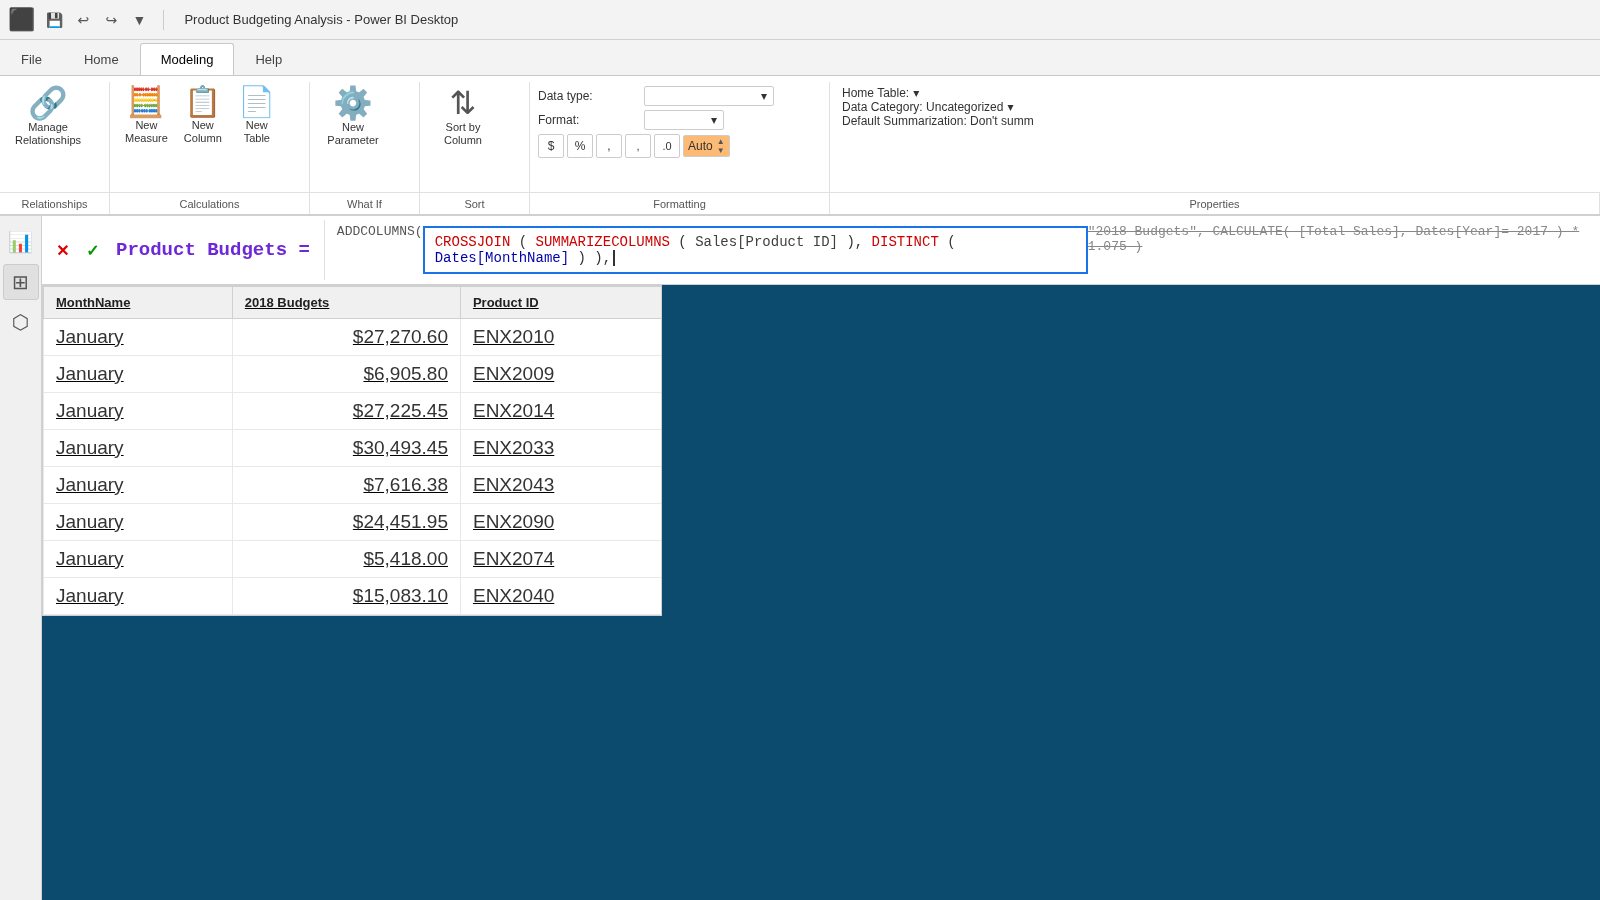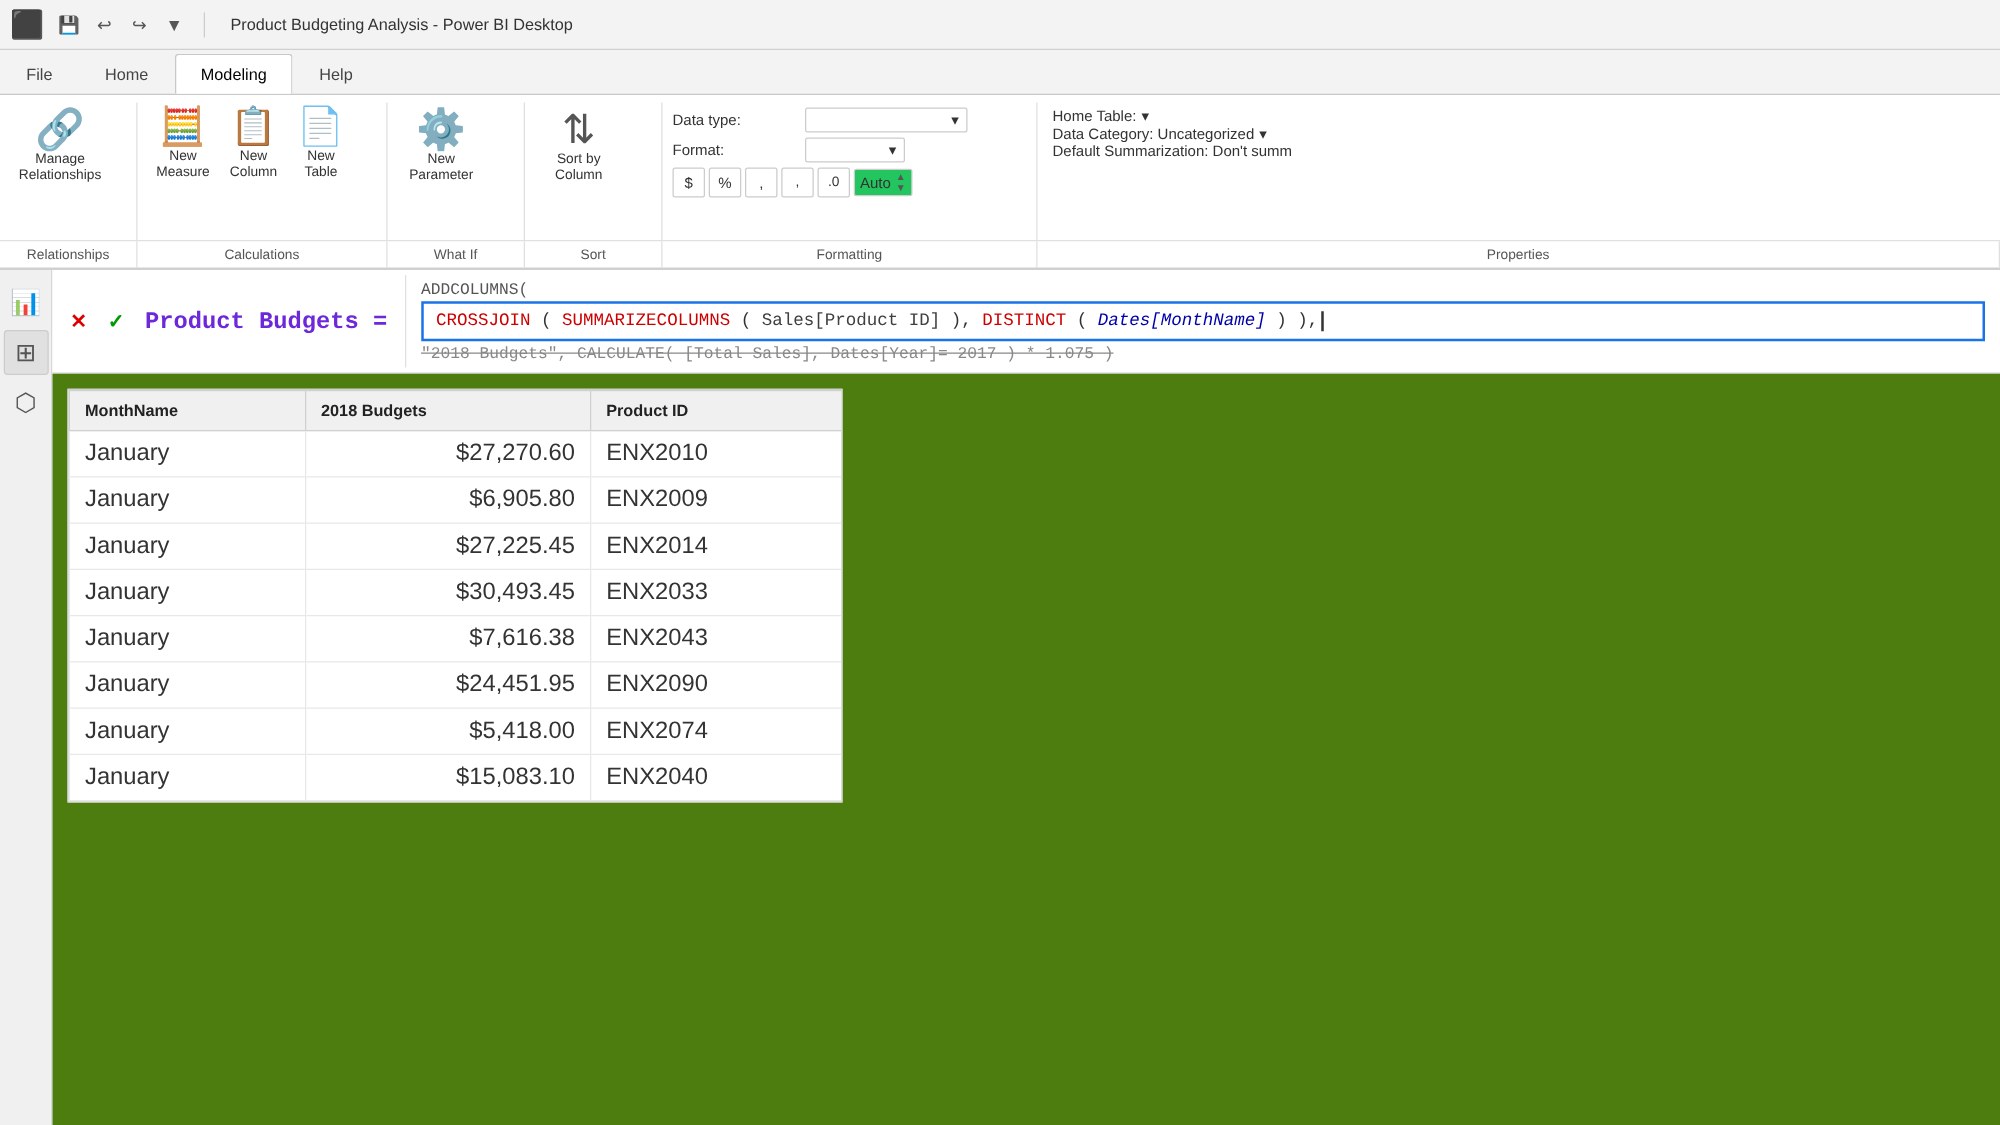--- a/index.html
+++ b/index.html
@@ -116,21 +116,21 @@
       justify-content: space-between;
     }
     .fmt-btn {
       width: 26px; height: 24px;
       border: 1px solid #ccc;
       background: #fff;
       cursor: pointer;
       display: flex; align-items: center; justify-content: center;
       font-size: 12px; color: #333; border-radius: 2px;
     }
-    .auto-spinner { display: flex; align-items: center; border: 1px solid #ccc; border-radius: 2px; padding: 1px 4px; background: #22c55e; font-size: 12px; gap: 4px; justify-content: center; }
+    .auto-spinner { display: flex; align-items: center; border: 1px solid #ccc; border-radius: 2px; padding: 1px 4px; background: #fdba74; font-size: 12px; gap: 4px; justify-content: center; }
     .spinner-arrows { display: flex; flex-direction: column; font-size: 8px; color: #555; }
 
     
     .ribbon-home-props {
       display: flex;
       flex-direction: column;
       padding: 4px 12px;
       gap: 0;
       flex: 1;
     }
@@ -223,42 +223,42 @@
       font-weight: 600;
       color: #6d28d9;
       padding: 0 6px;
       font-family: 'Courier New', monospace;
       text-align: center;
     }
 
     
     .formula-highlight {
       display: flex;
-      flex-direction: column;
+      flex-direction: row;
       padding: 4px 12px;
       flex: 1;
     }
     .formula-row1 { 
       font-family: 'Courier New', monospace;
       font-size: 13px;
       color: #333;
     }
     .formula-row2-container {
       border: 2px solid #1a73e8;
       padding: 6px 10px;
       background: #fff;
       margin: 2px 0;
       font-family: 'Courier New', monospace;
       font-size: 14px;
     }
     .formula-crossjoin { color: #c00; }
     .formula-summarize { color: #c00; }
     .formula-sales { color: #404040; }
     .formula-distinct { color: #c00; }
-    .formula-dates { color: #00a; font-style: italic; }
+    .formula-dates { color: #00a; }
     .formula-bracket { color: #333; }
     .formula-row3 { 
       font-family: 'Courier New', monospace;
       font-size: 13px;
       color: #888;
       text-decoration: line-through;
     }
     .table-wrapper {
       background: #fff;
       border: 1px solid #d0d0d0;
@@ -281,25 +281,26 @@
     td {
       border: 1px solid #e8e8e8;
       padding: 7px 12px;
       font-size: 19px;
       color: #333;
     }
     td.money { text-align: right; }
 
     
     #data-area {
-      background: #4d7c0f;
+      background: #0c4a6e;
       flex: 1;
-      padding: 12px;
+      padding: 0;
       display: flex;
       align-items: flex-start;
+      text-decoration: underline;
     }
   </style>
 </head>
 <body>
 
 <div id="title-bar">
   <span style="color:#f2c811; font-size:22px; font-weight:bold;">⬛</span>
   <div class="qs-icons">
     <div class="qs-icon">💾</div>
     <div class="qs-icon">↩</div>

